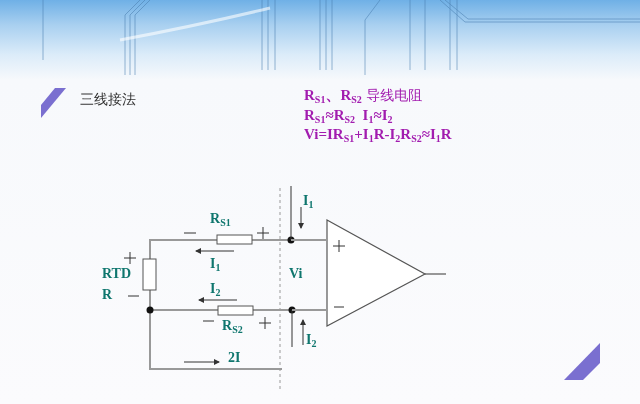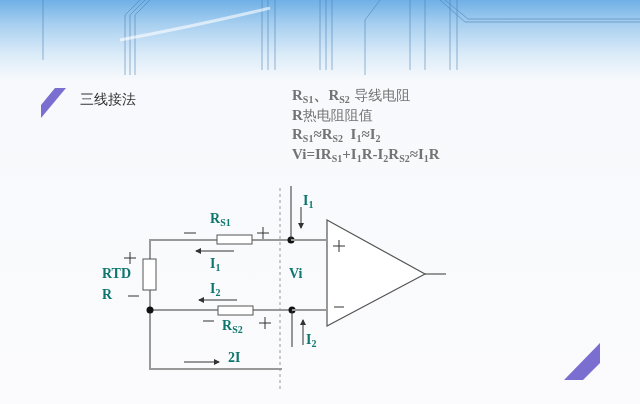--- a/index.html
+++ b/index.html
@@ -1,21 +1,21 @@
 <!DOCTYPE html>
 <html><head>
 <meta charset="utf-8">
 <style>
   html,body{margin:0;padding:0;}
   body{width:640px;height:404px;position:relative;overflow:hidden;
     background:linear-gradient(180deg,#6fb0e6 0px,#a9d0f0 25px,#dcecf9 55px,#f7f9fc 80px,#fbfbfd 100%);
     font-family:"Liberation Serif",serif;color:#222;}
   .deco{position:absolute;left:0;top:0;}
   .title{position:absolute;left:80px;top:91px;font-family:"DejaVu Sans",sans-serif;font-size:14px;color:#333;}
-  .notes{position:absolute;left:292px;top:86px;font-size:15px;line-height:19.5px;color:#737373;}
+  .notes{position:absolute;left:304px;top:86px;font-size:15px;line-height:19.5px;color:#a21caf;}
   .notes .b{font-weight:bold;}
   .notes .cn{font-family:"DejaVu Sans",sans-serif;font-weight:normal;font-size:14px;}
   sub{font-size:10px;vertical-align:-3px;line-height:0;}
   .lbl{position:absolute;font-size:14px;font-weight:bold;color:#0f766e;}
 </style>
 </head>
 <body>
 
 <svg class="deco" width="640" height="404">
   <g stroke="#4a7fb0" stroke-width="0.8" fill="none" opacity="0.7">
@@ -39,21 +39,20 @@
   </g>
   <path d="M120 40 Q200 25 270 8" stroke="#ffffff" stroke-width="3" fill="none" opacity="0.6"></path>
   <polygon points="41,105 55,88 66,88 41,118" fill="#7a6fd0"></polygon>
   <polygon points="564,380 600,343 600,363 583,380" fill="#7a6fd0"></polygon>
 </svg>
 
 <div class="title">三线接法</div>
 
 <div class="notes">
   <div class="b"><span>R</span><sub>S1</sub><span>、</span><span>R</span><sub>S2</sub><span class="cn"> 导线电阻</span></div>
-  <div class="b"><span>R</span><span class="cn">热电阻阻值</span></div>
   <div class="b"><span>R</span><sub>S1</sub><span>≈</span><span>R</span><sub>S2</sub>&nbsp;&nbsp;<span>I</span><sub>1</sub><span>≈</span><span>I</span><sub>2</sub></div>
   <div class="b"><span>Vi=IR</span><sub>S1</sub><span>+I</span><sub>1</sub><span>R-I</span><sub>2</sub><span>R</span><sub>S2</sub><span>≈I</span><sub>1</sub><span>R</span></div>
 </div>
 
 <svg class="deco" width="640" height="404">
   <defs>
     <marker id="ah" markerWidth="6" markerHeight="6" refX="5" refY="3" orient="auto">
       <path d="M0,0 L6,3 L0,6 z" fill="#333"></path>
     </marker>
   </defs>

